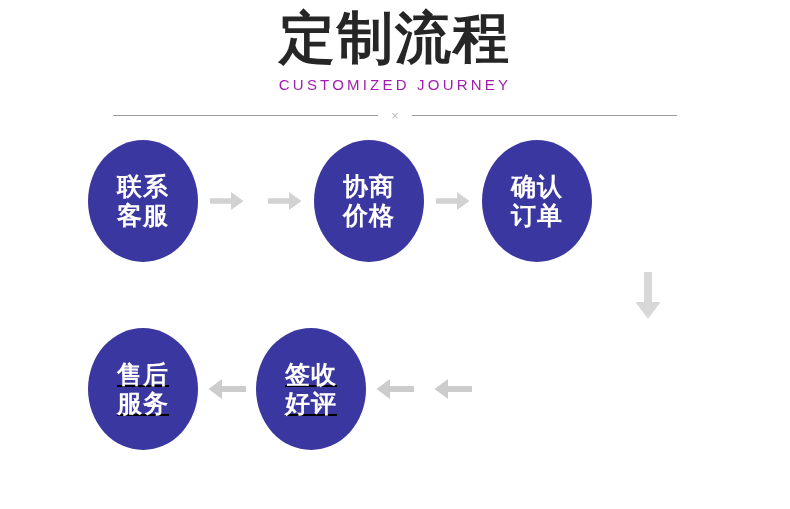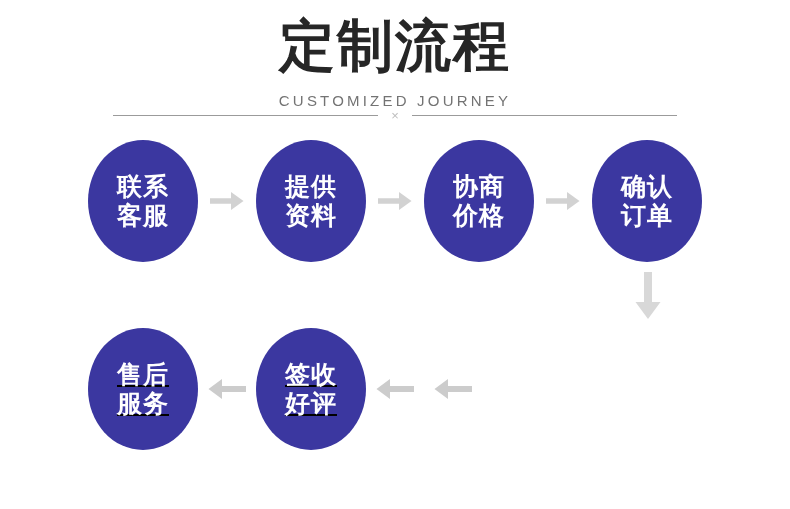--- a/index.html
+++ b/index.html
@@ -26,38 +26,38 @@
   
   .header {
     position: absolute;
     top: 0;
     left: 0;
     width: 790px;
     text-align: center;
   }
 
   .main-title {
-    margin: 8px;
+    margin: 0;
     padding-top: 6px;
     font-size: 56px;
     line-height: 64px;
     font-weight: bold;
     color: #262626;
     letter-spacing: 2px;
     font-family: "DejaVu Sans", "Liberation Sans", sans-serif;
   }
 
   .sub-title {
     margin: 0;
     padding-top: 5px;
     font-size: 15px;
     line-height: 20px;
     font-weight: normal;
     letter-spacing: 3.2px;
-    color: #737373;
+    color: #a21caf;
     font-family: "Liberation Sans", "DejaVu Sans", sans-serif;
   }
 
   .divider {
     position: absolute;
     top: 109px;
     left: 113px;
     width: 564px;
     height: 13px;
     display: flex;
@@ -161,24 +161,20 @@
       <span class="step-line">联系</span>
       <span class="step-line">客服</span>
     </div>
 
     <div class="arrow-h">
       <svg width="34" height="20" viewBox="0 0 34 20" aria-hidden="true">
         <path d="M0 7.2 L21 7.2 L21 1 L33.5 10 L21 19 L21 12.8 L0 12.8 Z" fill="#d2d2d2"></path>
       </svg>
     </div>
 
-    <div class="step">
-      <span class="step-line">提供</span>
-      <span class="step-line">资料</span>
-    </div>
 
     <div class="arrow-h">
       <svg width="34" height="20" viewBox="0 0 34 20" aria-hidden="true">
         <path d="M0 7.2 L21 7.2 L21 1 L33.5 10 L21 19 L21 12.8 L0 12.8 Z" fill="#d2d2d2"></path>
       </svg>
     </div>
 
     <div class="step">
       <span class="step-line">协商</span>
       <span class="step-line">价格</span>

